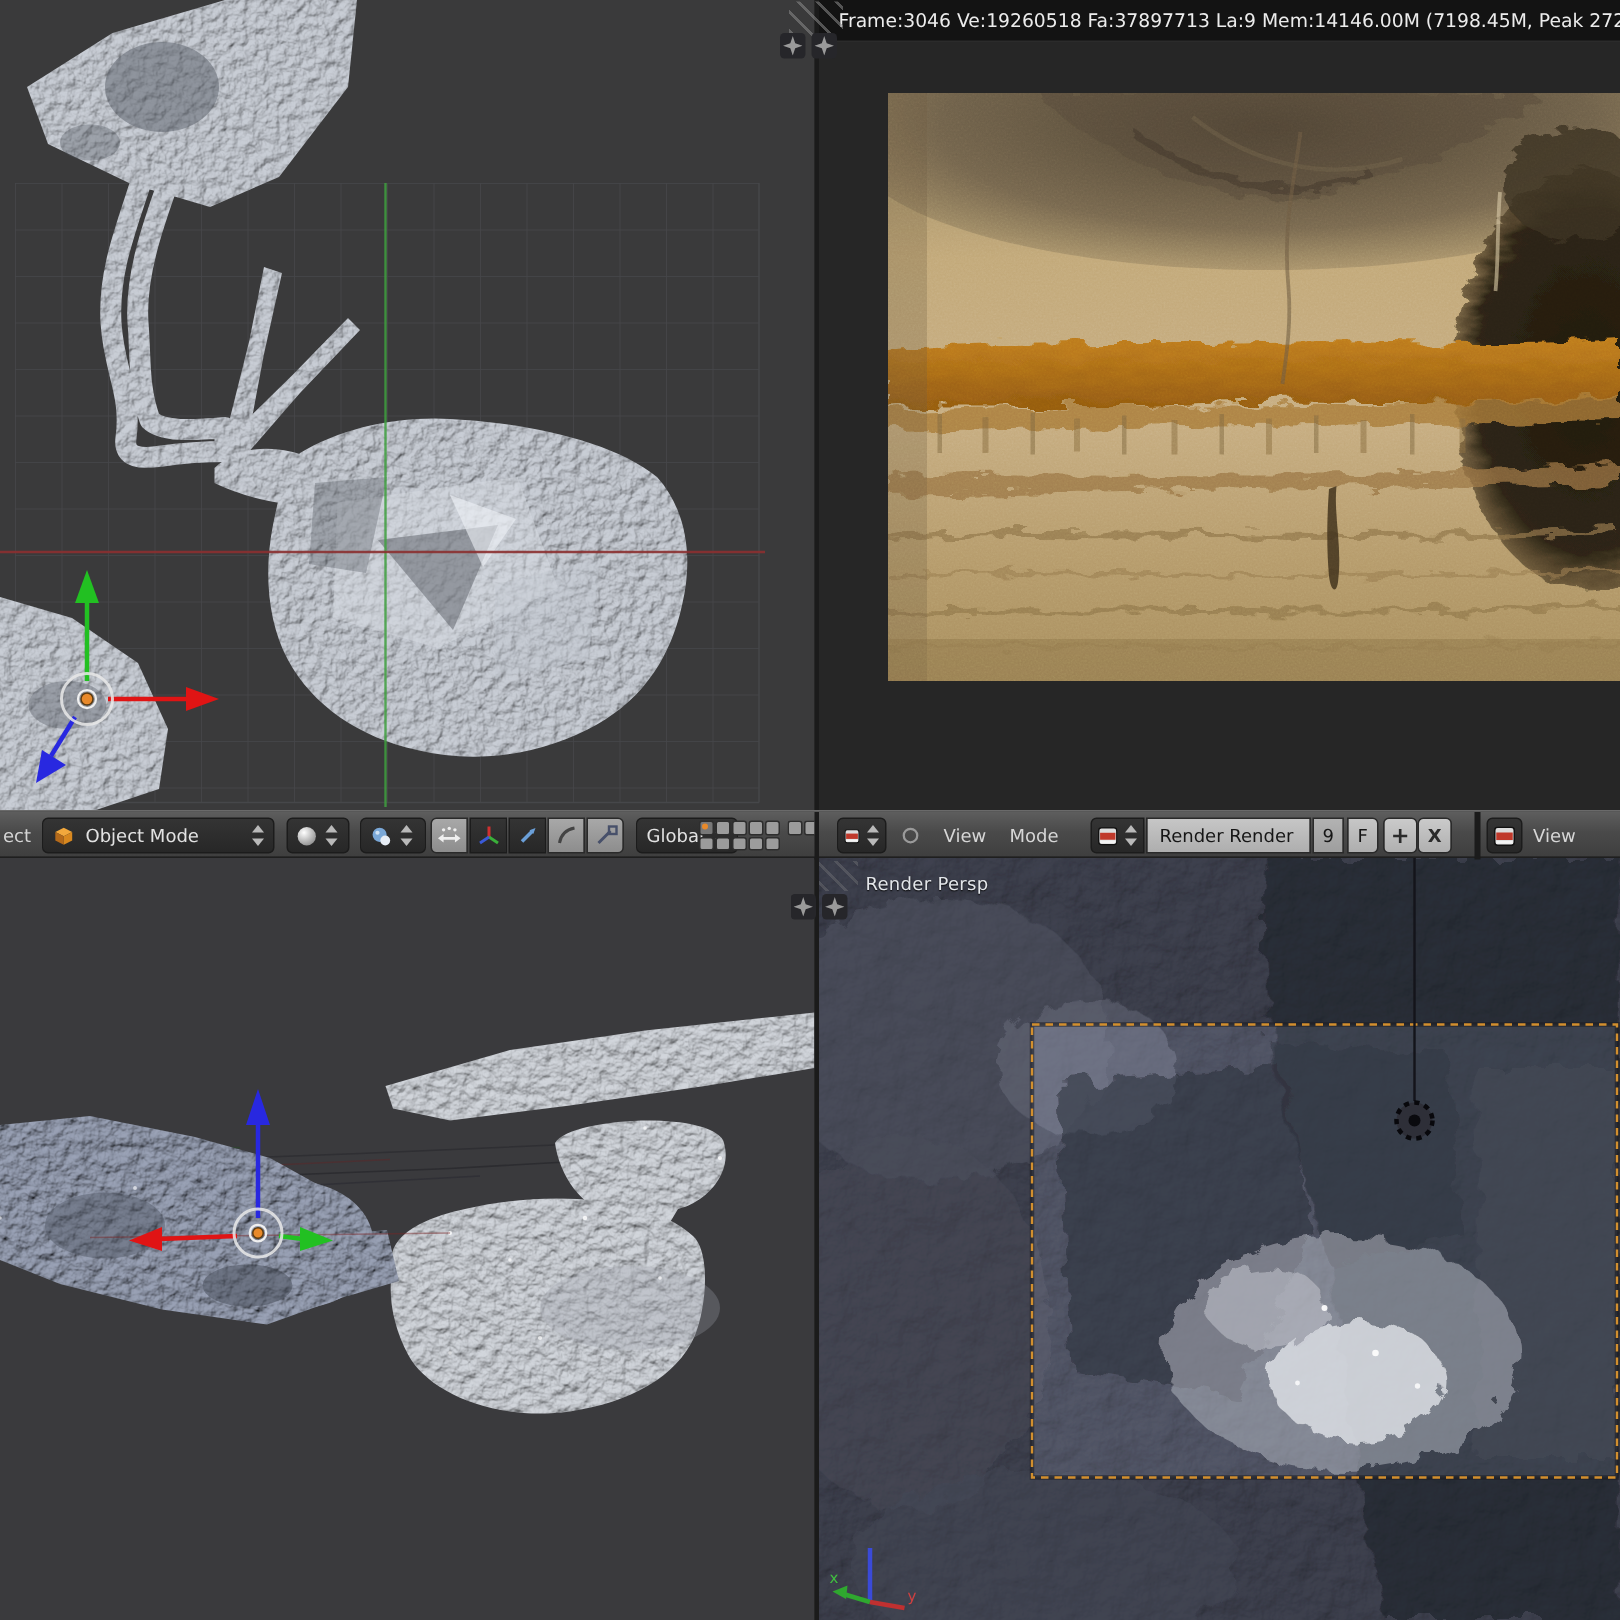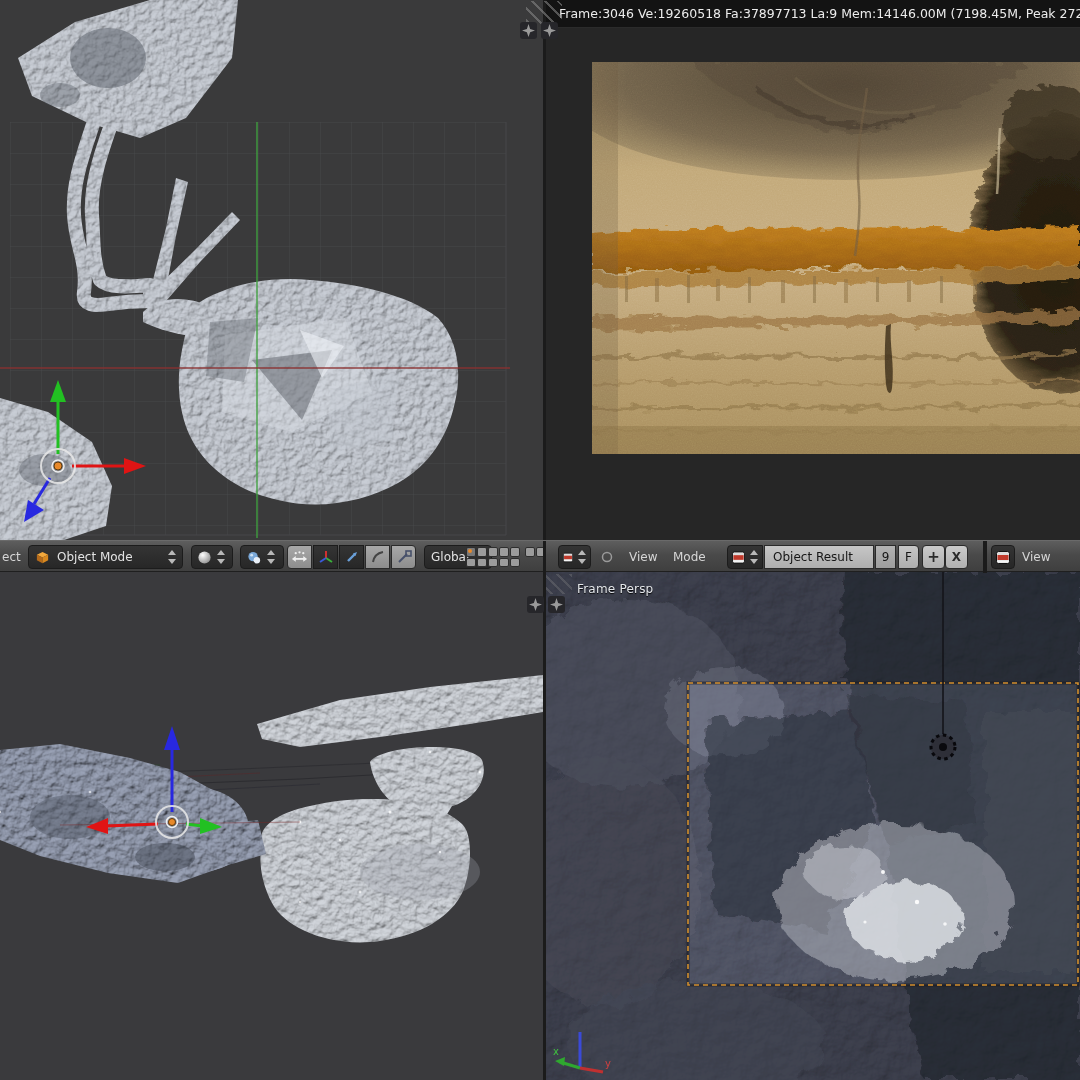--- a/index.html
+++ b/index.html
@@ -310,21 +310,21 @@
     <g font-family="DejaVu Sans, sans-serif" font-size="10">
       <line x1="35" y1="496" x2="35" y2="460" stroke="#3a4ad8" stroke-width="3"></line>
       <line x1="35" y1="496" x2="15" y2="490" stroke="#2fa82f" stroke-width="3"></line>
       <line x1="35" y1="496" x2="58" y2="500" stroke="#c03030" stroke-width="3"></line>
       <polygon points="10,489 20,485 19,494" fill="#2fa82f"></polygon>
       <text x="8" y="483" fill="#3fc03f">x</text>
       <text x="60" y="495" fill="#d04040">y</text>
     </g>
   </svg>
 
-  <div class="abs" id="camera-label" style="left:577px;top:582px">Frame Persp</div>
+  <div class="abs" id="camera-label" style="left:577px;top:582px">Render Persp</div>
 
   <div class="abs" id="info-bar">
     <span>Frame:3046 Ve:19260518 Fa:37897713 La:9 Mem:14146.00M (7198.45M, Peak 27254.</span>
   </div>
 
   <div class="abs" id="hdr-strip">
 
     <div class="menu-txt" style="left:2px">
       <span>ect</span>
     </div>
@@ -443,21 +443,21 @@
 
     <div class="hbtn" style="left:727px;width:36px;padding:0 4px;border-radius:4px 0 0 4px">
       <svg width="14" height="13" viewBox="0 0 14 13">
         <rect x="0.5" y="0.5" width="13" height="12" rx="2" fill="#ddd" stroke="#111"></rect>
         <rect x="1.5" y="4" width="11" height="5" fill="#c0392b"></rect>
         <rect x="1.5" y="9.5" width="11" height="2" fill="#f4f4f4"></rect>
       </svg>
       <span class="updn"></span>
     </div>
     <div class="hbtn light" style="left:764px;width:110px;padding:0 8px;border-radius:0;background:linear-gradient(#c6c6c6,#aeaeae)">
-      <span style="color:#161616">Object Result</span>
+      <span style="color:#161616">Render Render</span>
     </div>
     <div class="hbtn light" style="left:875px;width:21px;justify-content:center;border-radius:0;background:linear-gradient(#b2b2b2,#9e9e9e)">
       <span style="color:#161616">9</span>
     </div>
     <div class="hbtn light" style="left:898px;width:21px;justify-content:center;border-radius:0 4px 4px 0;background:linear-gradient(#c6c6c6,#aeaeae)">
       <span style="color:#161616">F</span>
     </div>
     <div class="hbtn light" style="left:922px;width:23px;justify-content:center;font-weight:bold;font-size:15px;background:linear-gradient(#cacaca,#b0b0b0)">
       <span style="color:#2a2a2a">+</span>
     </div>

